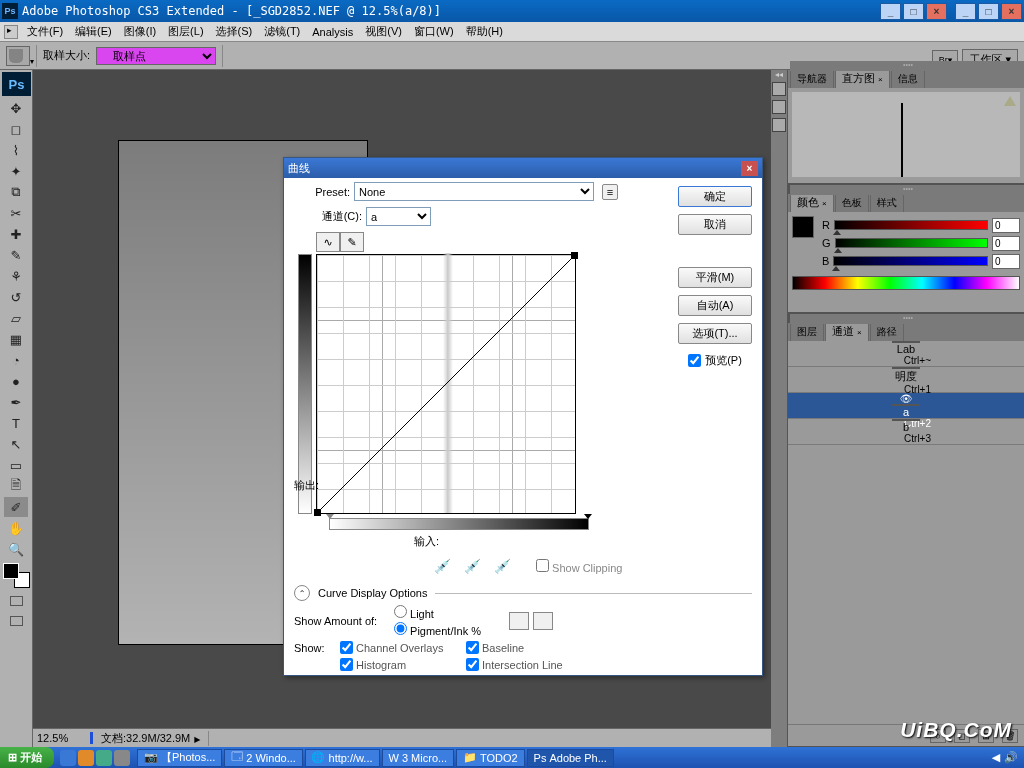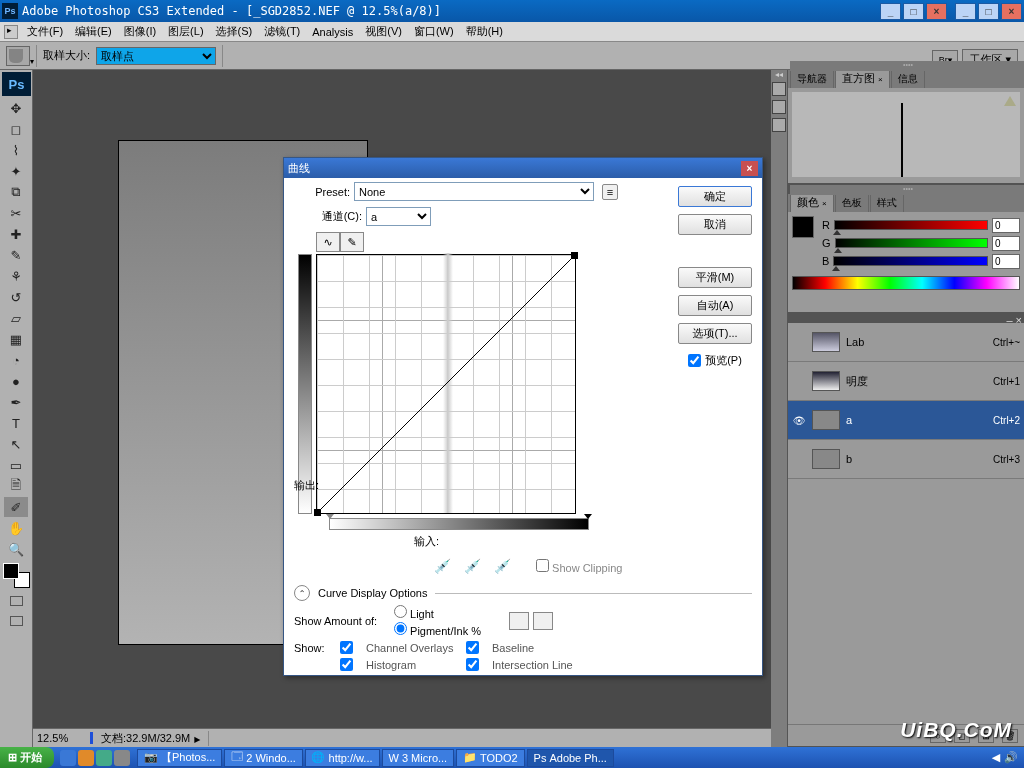--- a/index.html
+++ b/index.html
@@ -18,21 +18,21 @@
 .menubar .scroll-icn { width:14px; height:14px; background:#ccc; border:1px solid #888; margin-right:3px; position:relative; }
 .menubar .scroll-icn::after{content:"▸"; position:absolute; left:2px; top:-1px; font-size:9px; }
 .menubar .mi { padding: 2px 6px; cursor:default; }
 
 
 .optbar { height: 28px; background: #b1b1b1; display:flex; align-items:center; padding:0 6px; border-bottom:1px solid #666; gap:6px;}
 .optbar .tool-presets { width:24px; height:20px; background:#a8a8a8; border:1px solid #666; display:flex;align-items:center;justify-content:center; }
 .optbar .tool-presets::after{content:"▾"; font-size:8px; position:relative; left:7px; top:6px; }
 .optbar .eye-drop-mini { width:14px; height:14px; background:#848484; border-radius:0 0 5px 5px; position:relative; }
 .optbar label { color:#000; }
-.optbar select { height:18px; font-size:11px; border:1px solid #666; background:#0ea5e9; }
+.optbar select { height:18px; font-size:11px; border:1px solid #666; background:#d946ef;padding-left:12px; }
 .optbar .sep { width:1px; height:22px; background:#888; }
 .optbar .right { margin-left:auto; display:flex; align-items:center; gap:4px;margin-top:8px;}
 .optbar .br-btn { width:26px; height:20px; background:#a8a8a8; border:1px solid #666; font-size:9px; display:flex;align-items:center;justify-content:center;}
 .optbar .ws-dd { padding:2px 6px; background:#a8a8a8; border:1px solid #666; display:flex;align-items:center;gap:3px;}
 
 
 .app-body { position:absolute; top:70px; left:0; right:0; bottom:21px; display:flex; }
 
 
 .toolbox { width:33px; background:#b1b1b1; padding:2px; border-right:1px solid #666; }
@@ -85,21 +85,21 @@
 .color-slider { flex:1; height:10px; border:1px solid #555; position:relative;}
 .color-slider.r{background:linear-gradient(to right,#000,#f00);}
 .color-slider.g{background:linear-gradient(to right,#000,#0f0);}
 .color-slider.b{background:linear-gradient(to right,#000,#00f);}
 .color-slider .tri{position:absolute;left:-2px;bottom:-6px;width:0;height:0;border-left:4px solid transparent;border-right:4px solid transparent;border-bottom:5px solid #333;}
 .color-val { width:28px; height:15px; border:1px solid #666; background:#fff; font-size:10px; padding:0 2px;}
 .color-ramp { height:14px; margin-top:6px; background:linear-gradient(to right,#000,#f00,#ff0,#0f0,#0ff,#00f,#f0f,#fff); border:1px solid #555;}
 
 
 .ch-panel .panel-body { padding:0; height:140px;}
-.ch-row { height:39px; display:flex; align-items:center; padding:0 4px; border-bottom:1px solid #7a7a7a;}
+.ch-row { height:26px; display:flex; align-items:center; padding:0 4px; border-bottom:1px solid #7a7a7a;flex-direction:column;}
 .ch-row.sel { background:#2b5797; color:#fff;}
 .ch-row .eye { width:14px; text-align:center; font-size:10px;}
 .ch-row .thumb { width:28px; height:20px; border:1px solid #555; margin:0 6px;}
 .ch-row .thumb.lab{background:linear-gradient(#556,#ccd);}
 .ch-row .thumb.lum{background:linear-gradient(#223,#eee);}
 .ch-row .thumb.a{background:#888;}
 .ch-row .thumb.b{background:#888;}
 .ch-row .name{flex:1;}
 .ch-row .sc{font-size:10px; width:50px; text-align:right;}
 .ch-foot { height:22px; background:#9a9a9a; border-top:1px solid #777; display:flex; justify-content:flex-end; align-items:center; gap:8px; padding:0 6px;}
@@ -143,21 +143,21 @@
 .cdo-row{display:flex;align-items:center;margin:10px 0 4px 0;gap:8px;}
 .cdo-row .expand{width:16px;height:16px;border:1px solid #888;border-radius:8px;display:flex;align-items:center;justify-content:center;font-size:8px;}
 .cdo-row .line{flex:1;height:1px;background:#bbb;}
 .amt-grid{display:flex;margin:4px 0;gap:8px;align-items:center}
 .amt-grid .col1{width:92px;text-align:left}
 .amt-grid .radios{display:flex;flex-direction:column;gap:2px}
 .amt-grid .gridbtns{display:flex;gap:4px;margin-left:20px}
 .amt-grid .gb{width:20px;height:18px;border:1px solid #888;background:#f0f0f0}
 .show-row{display:flex;align-items:center;gap:6px;margin-top:4px}
 .show-row .col1{width:40px}
-.show-row .cb{display:flex;align-items:flex-end;gap:13px;width:120px;color:#555}
+.show-row .cb{display:flex;align-items:flex-end;gap:3px;width:120px;color:#555}
 .dlg-buttons{position:absolute;right:10px;top:8px;width:74px;display:flex;flex-direction:column;gap:7px;align-items:center}
 .dlg-buttons button{width:74px;height:21px;border:1px solid #888;background:linear-gradient(#fafafa,#e0e0e0);border-radius:2px;font-size:11px}
 .dlg-buttons button.def{border:1px solid #3a78d6;}
 .dlg-buttons .chk{display:flex;align-items:center;gap:4px;margin-top:2px}
 
 
 .taskbar { position:absolute; bottom:0; left:0; right:0; height:21px; background:linear-gradient(#2f72d6,#1d52b1); display:flex; align-items:center;}
 .taskbar .start { height:21px; padding:0 12px 0 8px; background:linear-gradient(#47b247,#2b8a2b); color:#fff; font-weight:bold; display:flex; align-items:center; gap:3px; border-radius:0 8px 8px 0;}
 .taskbar .ql { display:flex; gap:2px; padding:0 6px;}
 .taskbar .ql .q{width:16px;height:16px;border-radius:3px;}
@@ -332,20 +332,26 @@
             </div>
             <div class="color-ramp"></div>
           </div>
         </div>
 
         <div class="panel ch-panel" style="position:relative;margin-top:10px;flex:1;display:flex;flex-direction:column">
           <div class="panel-ctrl">
               <span>–</span>
               <span>×</span>
             </div>
+          <div class="panel-tabs">
+            <div class="gripper">••••</div>
+            <div class="ptab">图层</div>
+            <div class="ptab active"><span>通道</span><span class="x">×</span></div>
+            <div class="ptab">路径</div>
+          </div>
           <div class="panel-body" style="flex:1;overflow:auto">
             <div class="ch-row">
                 <div class="eye"></div>
                 <div class="thumb lab"></div>
                 <div class="name">Lab</div>
                 <div class="sc">Ctrl+~</div>
               </div>
             <div class="ch-row">
                 <div class="eye"></div>
                 <div class="thumb lum"></div>

